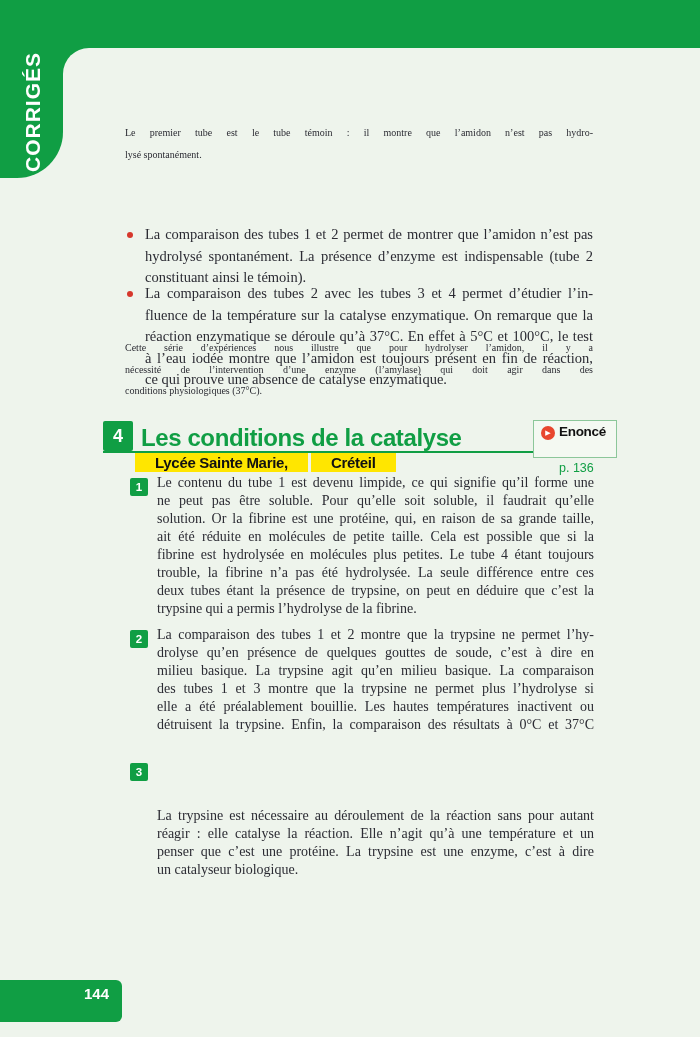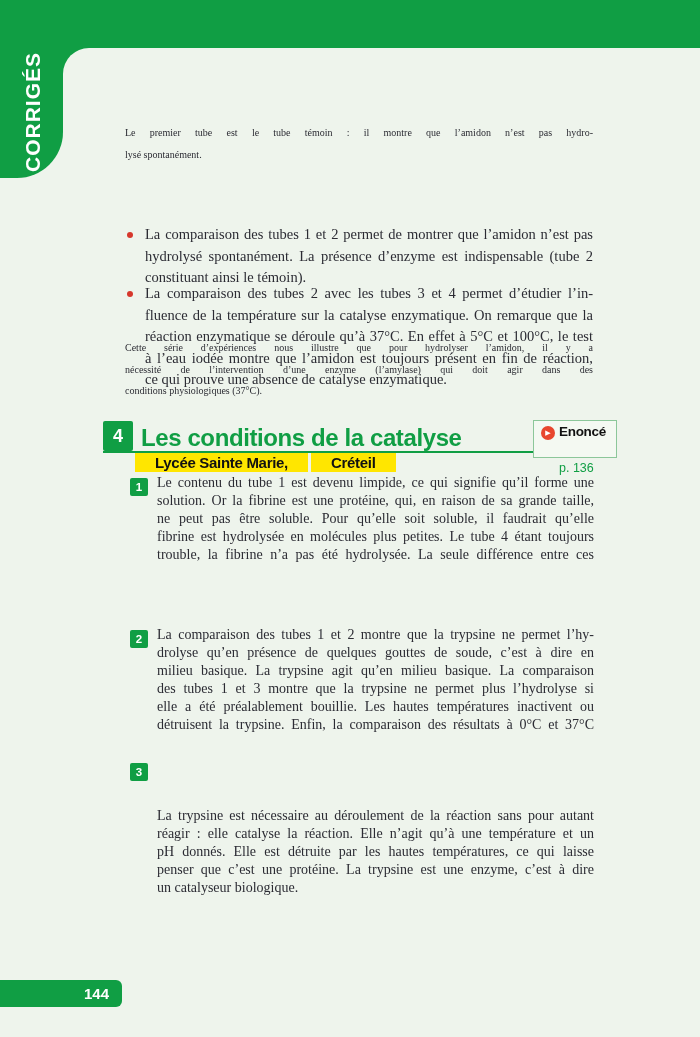--- a/index.html
+++ b/index.html
@@ -66,21 +66,21 @@
   .school .gap{display:inline-block;width:3px;}
   
   .ans-num{
     position:absolute;left:130px;width:18px;height:18px;background:var(--green);
     color:#fff;font-family:"Liberation Sans",sans-serif;font-weight:bold;font-size:11.5px;
     text-align:center;line-height:18px;border-radius:2px;
   }
   .ans-text{position:absolute;left:157px;width:437px;font-size:14px;line-height:18px;}
   
   .page-tab{
-    position:absolute;left:0;top:980px;width:122px;height:27px;background:var(--green);
+    position:absolute;left:0;top:980px;width:122px;height:42px;background:var(--green);
     border-radius:0 6px 6px 0;color:#fff;text-align:right;line-height:27px;padding-right:13px;
     font-family:"Liberation Sans",sans-serif;font-weight:bold;font-size:15px;
   }
 </style>
 </head>
 <body>
 
 <div class="green-band"></div>
 <div class="green-corner-patch"></div>
 <div class="panel"></div>
@@ -128,38 +128,40 @@
   <span class="ref-page">p. 136</span>
 </div>
 
 <div class="school">
   <span class="hl">Lycée Sainte Marie,</span><span class="gap"></span><span class="hl">Créteil</span>
 </div>
 
 <div class="ans-num" style="top:478px;">1</div>
 <div class="ans-text" style="top:474px;">
     <div class="tline">Le contenu du tube 1 est devenu limpide, ce qui signifie qu’il forme une</div>
+    <div class="tline">ne peut pas être soluble. Pour qu’elle soit soluble, il faudrait qu’elle</div>
     <div class="tline">solution. Or la fibrine est une protéine, qui, en raison de sa grande taille,</div>
-    <div class="tline">ne peut pas être soluble. Pour qu’elle soit soluble, il faudrait qu’elle</div>
+    <div class="tline">ait été réduite en molécules de petite taille. Cela est possible que si la</div>
     <div class="tline">fibrine est hydrolysée en molécules plus petites. Le tube 4 étant toujours</div>
     <div class="tline">trouble, la fibrine n’a pas été hydrolysée. La seule différence entre ces</div>
+    <div class="tline">deux tubes étant la présence de trypsine, on peut en déduire que c’est la</div>
+    <div class="tline last">trypsine qui a permis l’hydrolyse de la fibrine.</div>
   </div>
 
 <div class="ans-num" style="top:630px;">2</div>
 <div class="ans-text" style="top:626px;">
     <div class="tline">La comparaison des tubes 1 et 2 montre que la trypsine ne permet l’hy-</div>
     <div class="tline">drolyse qu’en présence de quelques gouttes de soude, c’est à dire en</div>
     <div class="tline">milieu basique. La trypsine agit qu’en milieu basique. La comparaison</div>
     <div class="tline">des tubes 1 et 3 montre que la trypsine ne permet plus l’hydrolyse si</div>
     <div class="tline">elle a été préalablement bouillie. Les hautes températures inactivent ou</div>
     <div class="tline">détruisent la trypsine. Enfin, la comparaison des résultats à 0°C et 37°C</div>
   </div>
 
 <div class="ans-num" style="top:763px;">3</div>
 <div class="ans-text" style="top:759px;margin-top:48px;">
     <div class="tline">La trypsine est nécessaire au déroulement de la réaction sans pour autant</div>
     <div class="tline">réagir : elle catalyse la réaction. Elle n’agit qu’à une température et un</div>
-    <div class="tline">pH donnés. Elle est détruite par les hautes températures, ce qui laisse</div>
     <div class="tline">penser que c’est une protéine. La trypsine est une enzyme, c’est à dire</div>
     <div class="tline last">un catalyseur biologique.</div>
   </div>
 
 <div class="page-tab">144</div>
 
 </body></html>

